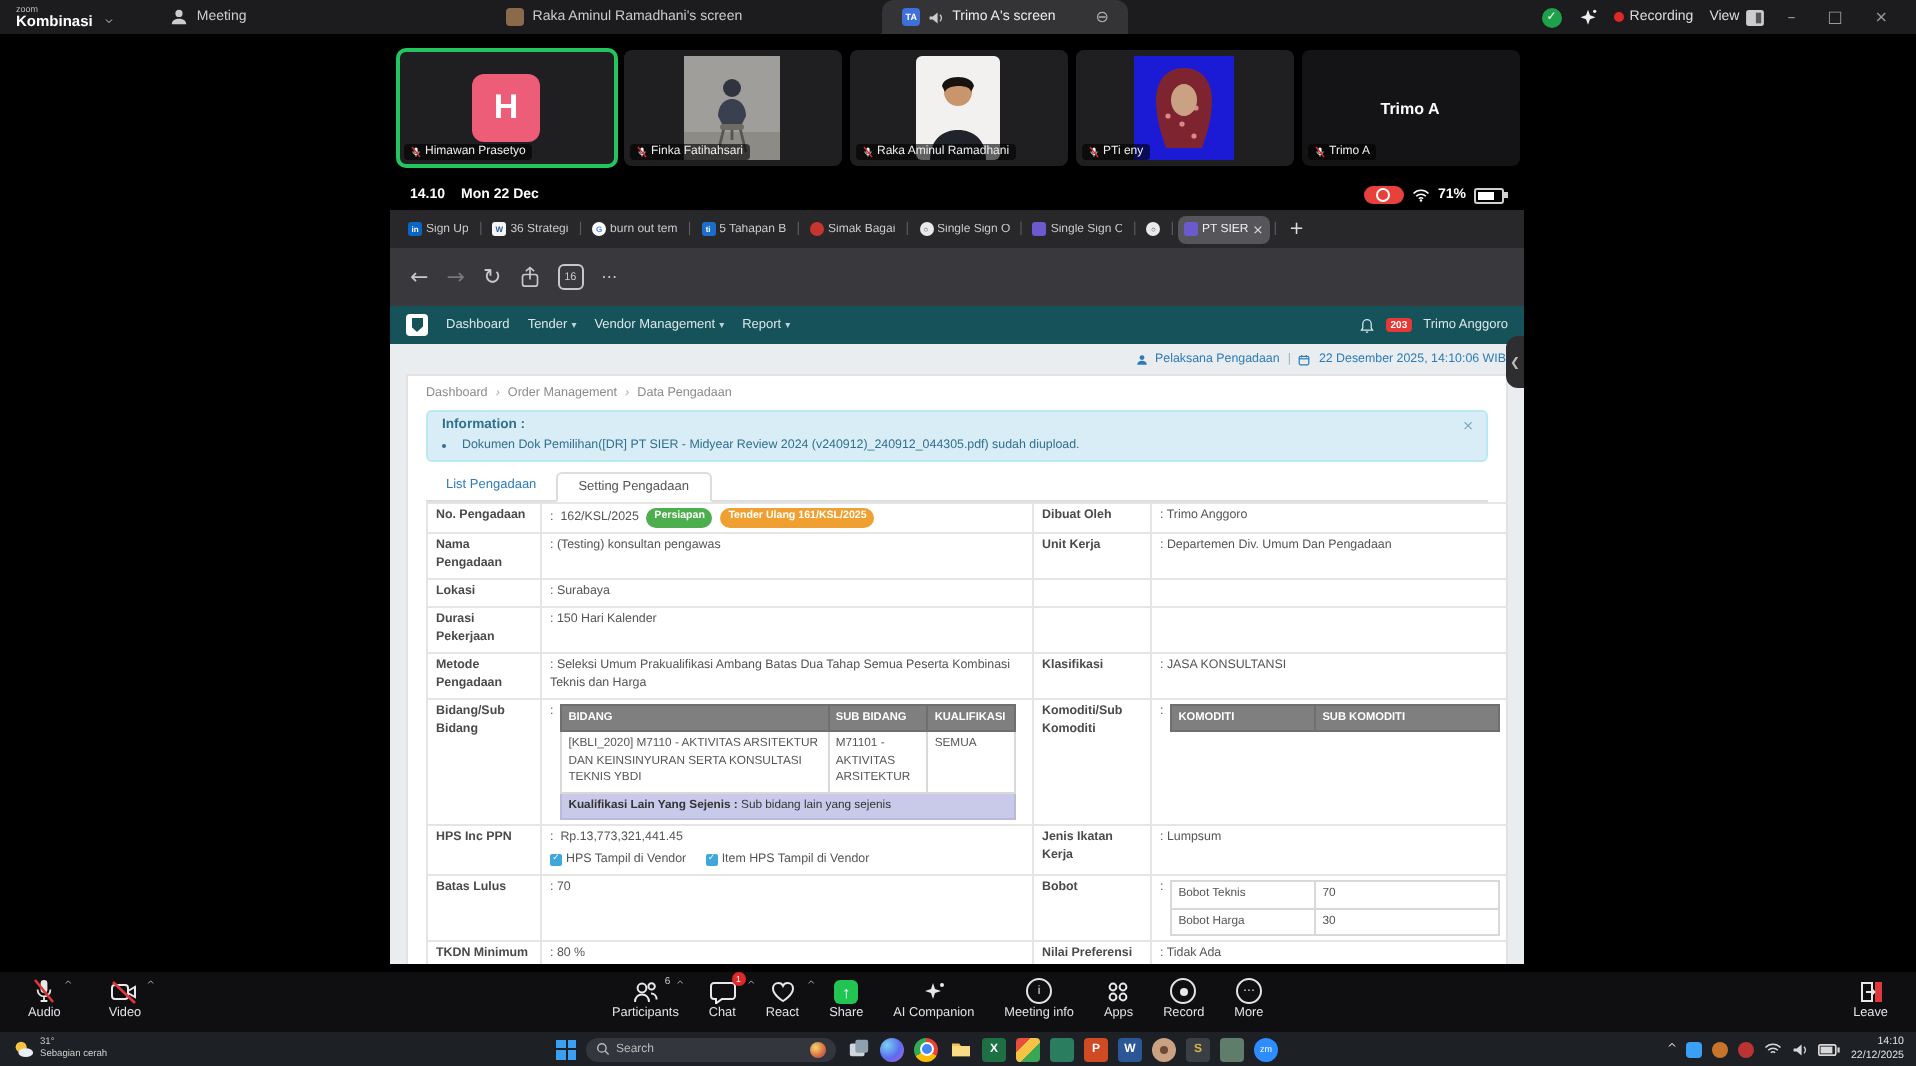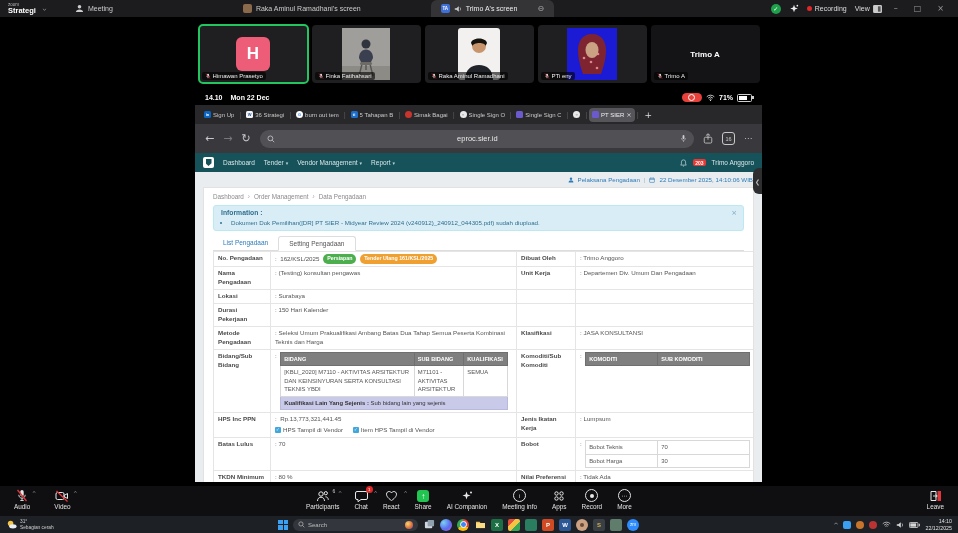--- a/index.html
+++ b/index.html
@@ -123,21 +123,21 @@
   [data-interactable="true"]{cursor:pointer;}
 </style>
 </head>
 <body>
 
 <div class="stage" data-interactable="false">
 
   <header class="titlebar" data-interactable="false">
     <div class="brand" data-interactable="false">
       <small data-interactable="false">zoom</small>
-      <span data-interactable="false">Strategi</span>
+      <span data-interactable="false">Kombinasi</span>
     </div>
     <span class="tb-caret glyph" data-interactable="true" style="transform:rotate(180deg);">^</span>
     <div class="tb-tab" data-interactable="true">
       <svg class="tb-people" viewBox="0 0 10 10" data-interactable="false">
           <circle cx="5" cy="3" r="2" fill="#ccc"></circle>
           <path d="M1 9c0-2 2-3 4-3s4 1 4 3z" fill="#ccc"></path>
         </svg>
       <span data-interactable="false">Meeting</span>
     </div>
     <div class="tb-tab" style="margin-left:110px;" data-interactable="true">
@@ -329,31 +329,20 @@
         <span class="glyph" style="font-size:6.5px;color:#ddd;" data-interactable="true">×</span>
       </div>
         <i class="tsep" data-interactable="false"></i>
       <span class="newtab glyph" data-interactable="true">+</span>
     </div>
 
     <div class="btools" data-interactable="false">
       <span class="navgl glyph" data-interactable="true">←</span>
       <span class="navgl glyph dim" data-interactable="true">→</span>
       <span class="navgl glyph" data-interactable="true">↻</span>
-      <div class="addr" data-interactable="true">
-        <svg width="8" height="8" viewBox="0 0 10 10" data-interactable="false">
-            <circle cx="4.2" cy="4.2" r="3" stroke="#ccc" fill="none" stroke-width="1"></circle>
-            <line x1="6.5" y1="6.5" x2="9" y2="9" stroke="#ccc" stroke-width="1"></line>
-          </svg>
-        <span class="url" data-interactable="false">eproc.sier.id</span>
-        <svg width="7" height="9" viewBox="0 0 12 14" data-interactable="true">
-            <rect x="4.4" y="1" width="3.2" height="7" rx="1.6" fill="#ccc"></rect>
-            <path d="M2.5 6.5c0 2.2 1.6 3.6 3.5 3.6s3.5-1.4 3.5-3.6M6 10.5V13" stroke="#ccc" stroke-width="1" fill="none"></path>
-          </svg>
-      </div>
       <svg width="10" height="11" viewBox="0 0 12 13" data-interactable="true">
           <path d="M6 1v7M3.5 3L6 .8 8.5 3" stroke="#c8c8c8" stroke-width="1" fill="none"></path>
           <rect x="1.5" y="5" width="9" height="7" rx="1.5" stroke="#c8c8c8" fill="none" stroke-width="1"></rect>
         </svg>
       <span class="tabcount" data-interactable="true">16</span>
       <span class="glyph" style="font-size:8px;" data-interactable="true">⋯</span>
     </div>
 
     <div class="site" data-interactable="false">
       <div class="nav" data-interactable="false">

